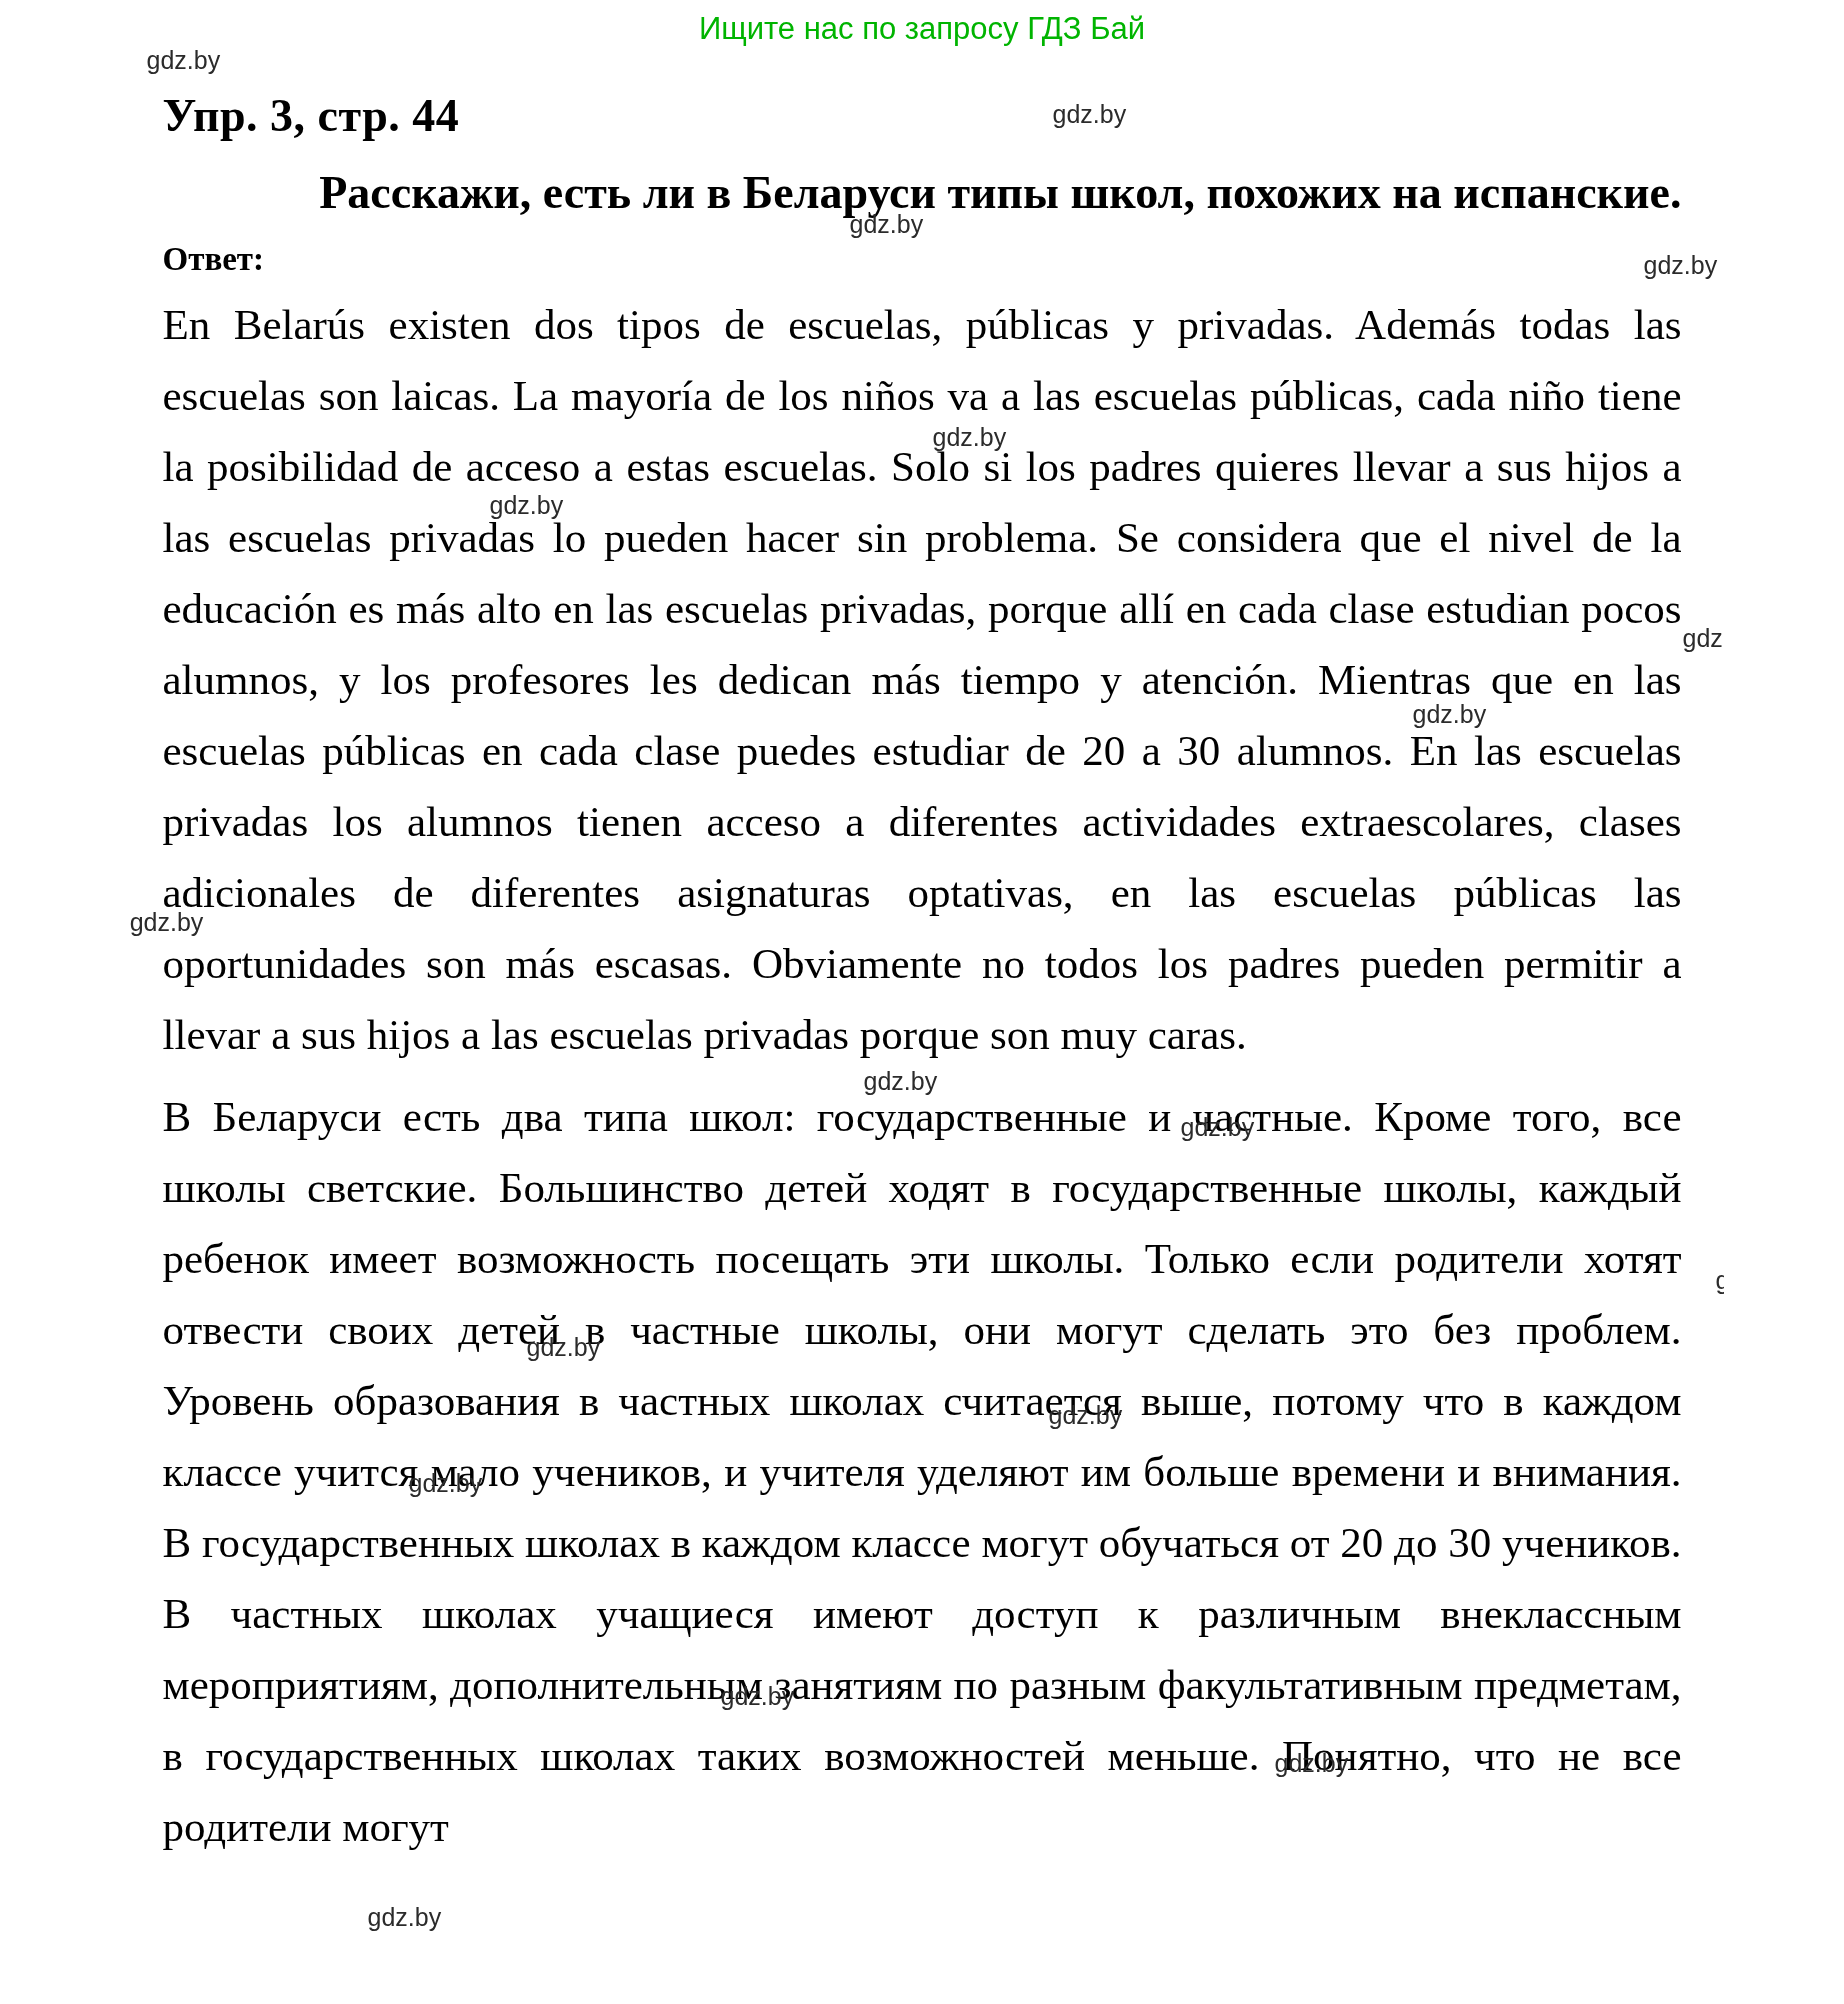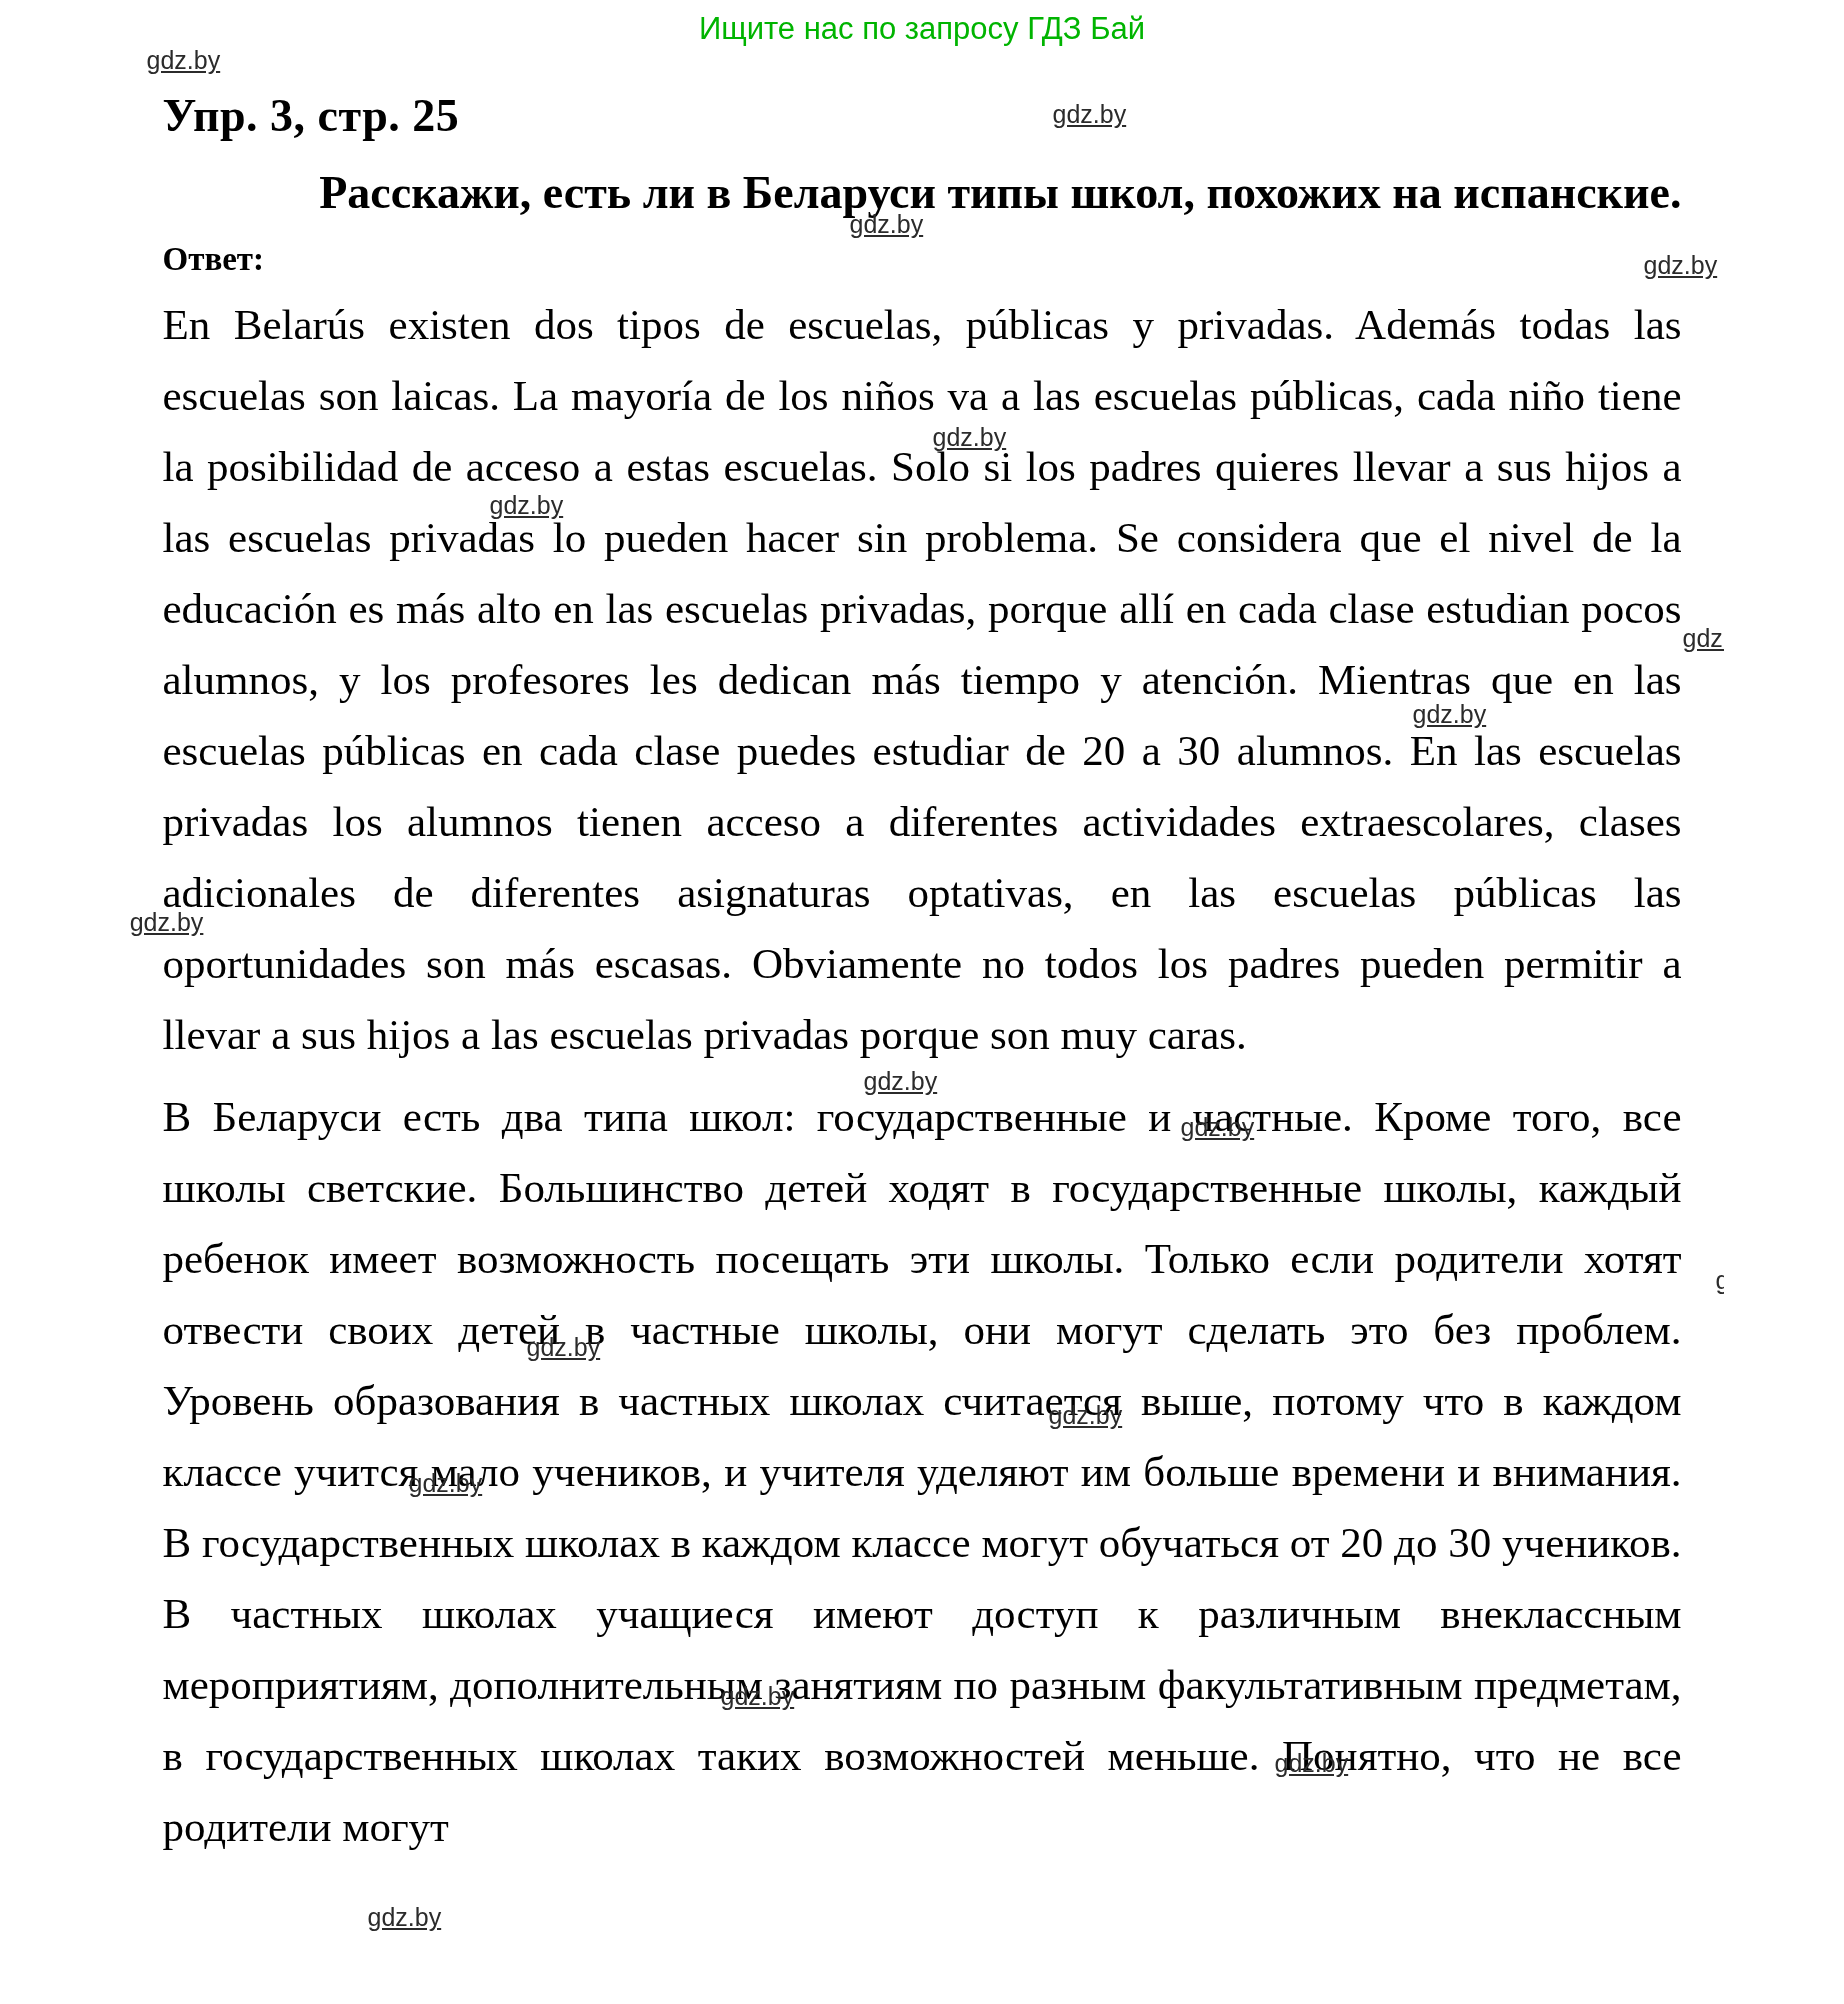--- a/index.html
+++ b/index.html
@@ -45,41 +45,40 @@
     line-height: 71px;
     text-align: justify;
     margin: 11px 0 0 0;
   }
   .wm {
     position: absolute;
     font-family: "Liberation Sans", sans-serif;
     font-size: 25px;
     color: #2b2b2b;
     white-space: nowrap;
-    text-decoration: underline;
   }
   .footer {
     position: absolute;
     left: 0;
     right: 0;
     bottom: 16.6px;
     text-align: center;
     font-family: "Liberation Sans", sans-serif;
     font-size: 31px;
     color: #6633cc;
   }
 </style>
 </head>
 <body>
 
 <div class="page">
 
   <div class="banner">Ищите нас по запросу ГДЗ Бай</div>
 
-  <h1 class="title">Упр. 3, стр. 25</h1>
+  <h1 class="title">Упр. 3, стр. 44</h1>
 
   <h2 class="task">Расскажи, есть ли в Беларуси типы школ, похожих на испанские.</h2>
 
   <div class="answer-label">Ответ:</div>
 
   <p class="para">En Belarús existen dos tipos de escuelas, públicas y privadas. Además todas las escuelas son laicas. La mayoría de los niños va a las escuelas públicas, cada niño tiene la posibilidad de acceso a estas escuelas. Solo si los padres quieres llevar a sus hijos a las escuelas privadas lo pueden hacer sin problema. Se considera que el nivel de la educación es más alto en las escuelas privadas, porque allí en cada clase estudian pocos alumnos, y los profesores les dedican más tiempo y atención. Mientras que en las escuelas públicas en cada clase puedes estudiar de 20 a 30 alumnos. En las escuelas privadas los alumnos tienen acceso a diferentes actividades extraescolares, clases adicionales de diferentes asignaturas optativas, en las escuelas públicas las oportunidades son más escasas. Obviamente no todos los padres pueden permitir a llevar a sus hijos a las escuelas privadas porque son muy caras.</p>
 
   <p class="para">В Беларуси есть два типа школ: государственные и частные. Кроме того, все школы светские. Большинство детей ходят в государственные школы, каждый ребенок имеет возможность посещать эти школы. Только если родители хотят отвести своих детей в частные школы, они могут сделать это без проблем. Уровень образования в частных школах считается выше, потому что в каждом классе учится мало учеников, и учителя уделяют им больше времени и внимания. В государственных школах в каждом классе могут обучаться от 20 до 30 учеников. В частных школах учащиеся имеют доступ к различным внеклассным мероприятиям, дополнительным занятиям по разным факультативным предметам, в государственных школах таких возможностей меньше. Понятно, что не все родители могут</p>
 
 

